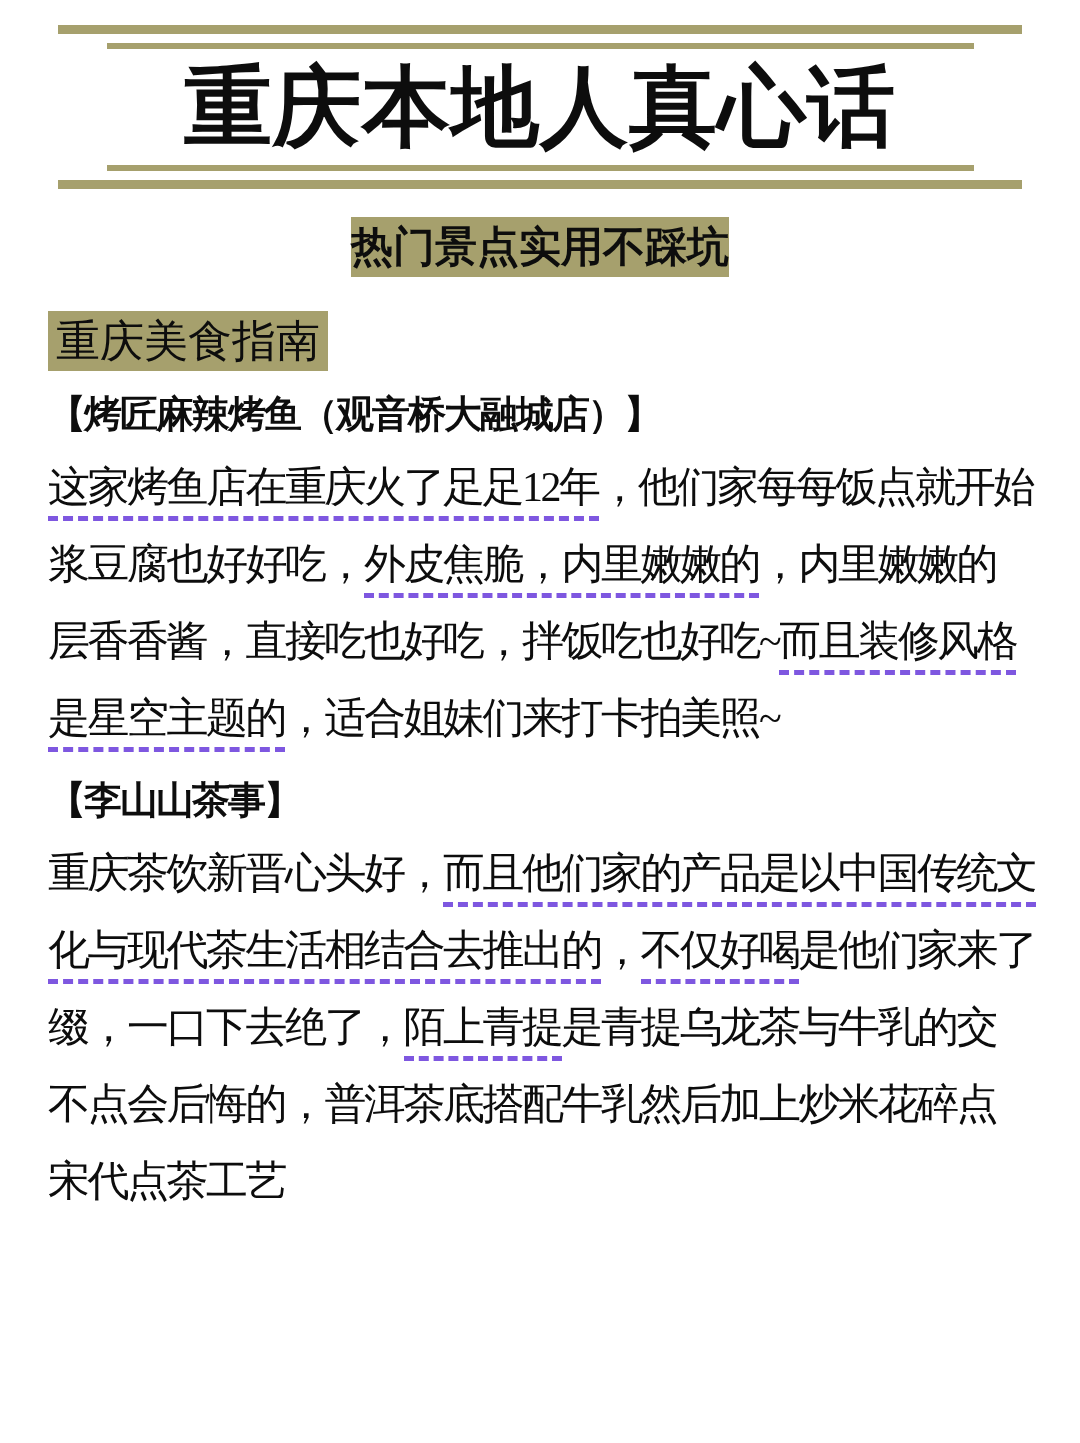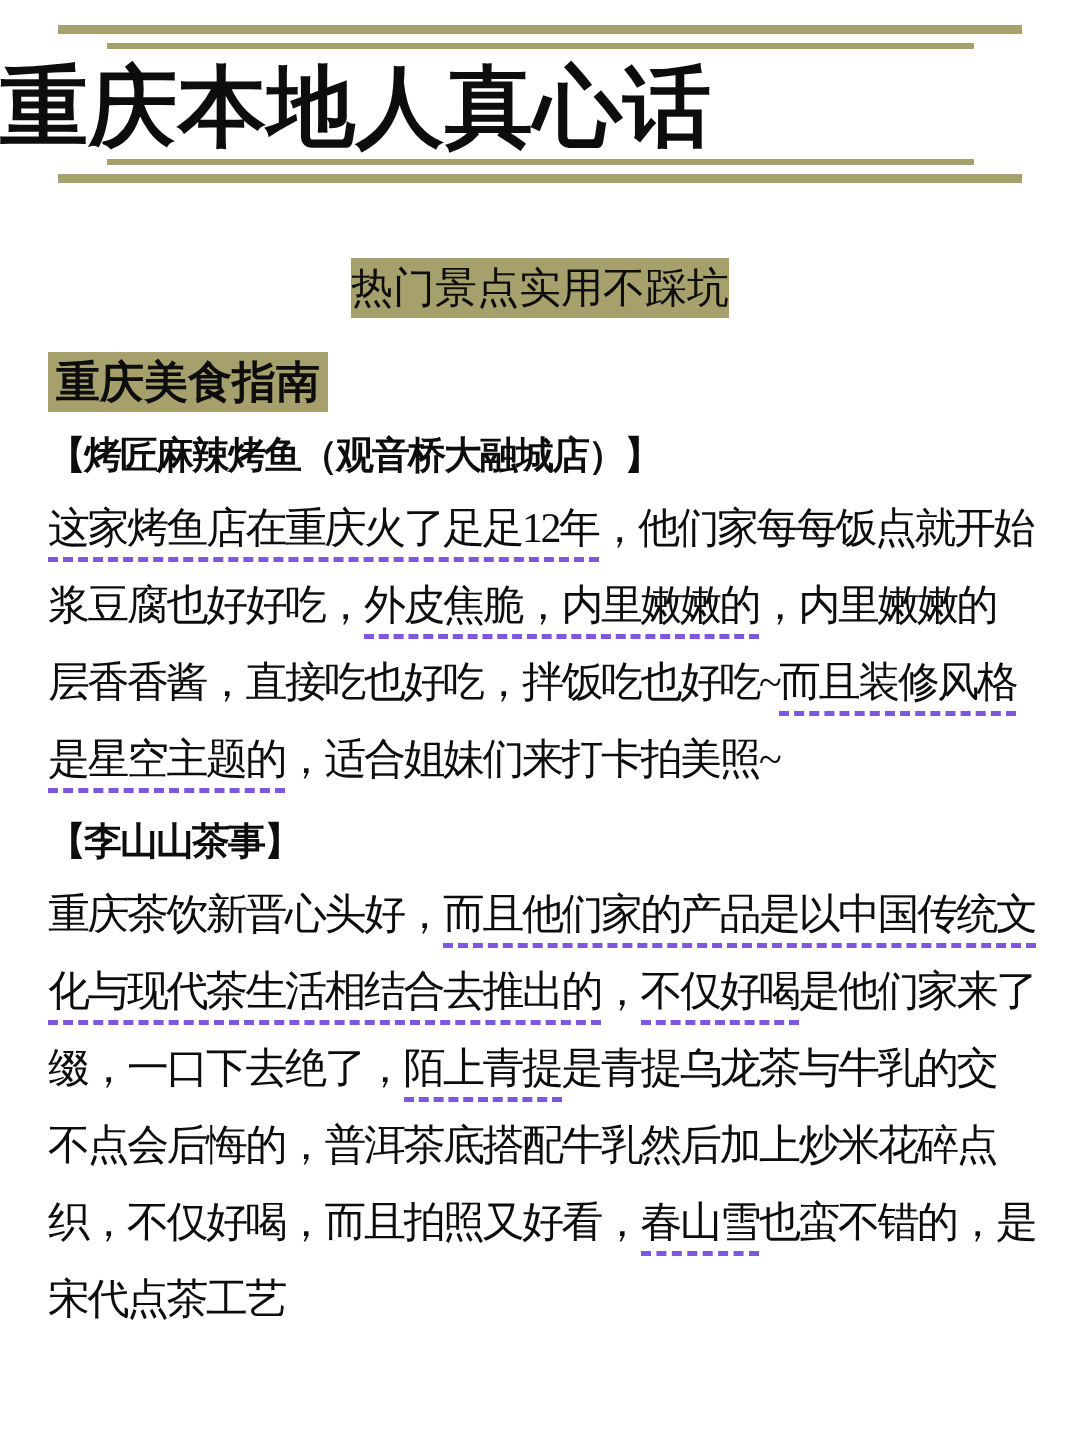--- a/index.html
+++ b/index.html
@@ -16,46 +16,45 @@
     font-family:"Liberation Sans","DejaVu Sans",sans-serif;
   }
   .poster{width:1080px;height:1443px;position:relative;}
   .bar{margin:0 auto;background:var(--olive);}
   .bar-w{width:964px;height:9px;}
   .bar-n{width:867px;height:6px;}
   .frame-top{padding-top:25px;}
   .frame-top .bar-n{margin-top:9px;}
   .frame-bottom .bar-w{margin-top:9px;}
   .title{
-    text-align:left;
+    text-align:center;
     font-size:88px;
     font-weight:900;
     line-height:1.05;
-    margin:12px auto 6px;
+    margin:12px auto 12px;
     letter-spacing:1px;
   }
   .badge-row{text-align:center;margin-top:28px;}
   .badge{
     display:inline-block;
     background:var(--olive);
     color:var(--ink);
     font-size:42px;
-    font-weight:400;
+    font-weight:700;
     line-height:60px;
     padding:0 0;
-    margin-top:47px;
   }
   .content{padding:0 44px 0 48px;}
   .section-label{
     display:inline-block;
     margin-top:34px;
     background:var(--olive);
     color:var(--ink);
     font-size:44px;
-    font-weight:700;
+    font-weight:400;
     line-height:60px;
     padding:0 8px;
   }
   .entry-heading{
     margin-top:20px;
     font-size:38px;
     font-weight:700;
     line-height:46px;
     letter-spacing:-2px;
     white-space:nowrap;
@@ -102,19 +101,18 @@
           <div class="line"><span>浆豆腐也好好吃，</span><span class="u">外皮焦脆，内里嫩嫩的</span><span>，内里嫩嫩的</span></div>
           <div class="line"><span>层香香酱，直接吃也好吃，拌饭吃也好吃~</span><span class="u">而且装修风格</span></div>
           <div class="line"><span class="u">是星空主题的</span><span>，适合姐妹们来打卡拍美照~</span></div>
         </div>
         <div class="entry-heading">【李山山茶事】</div>
         <div class="entry-lines">
           <div class="line"><span>重庆茶饮新晋心头好，</span><span class="u">而且他们家的产品是以中国传统文</span></div>
           <div class="line"><span class="u">化与现代茶生活相结合去推出的</span><span>，</span><span class="u">不仅好喝</span><span>是他们家来了</span></div>
           <div class="line"><span>缀，一口下去绝了，</span><span class="u">陌上青提</span><span>是青提乌龙茶与牛乳的交</span></div>
           <div class="line"><span>不点会后悔的，普洱茶底搭配牛乳然后加上炒米花碎点</span></div>
-          <div class="line"><span>织，不仅好喝，而且拍照又好看，</span><span class="u">春山雪</span><span>也蛮不错的，是</span></div>
           <div class="line"><span>宋代点茶工艺</span></div>
         </div>
       </div>
   </div>
 
 </div>
 
 </body></html>

